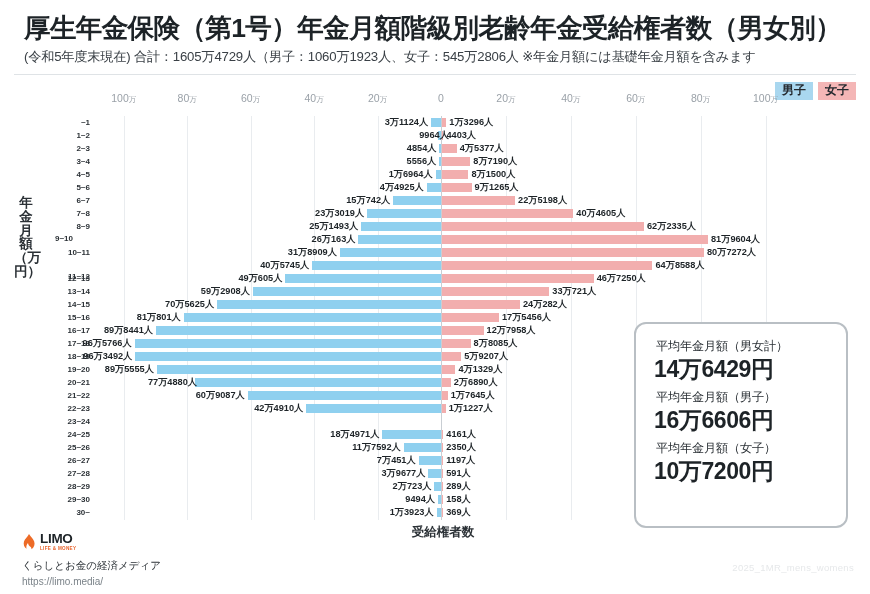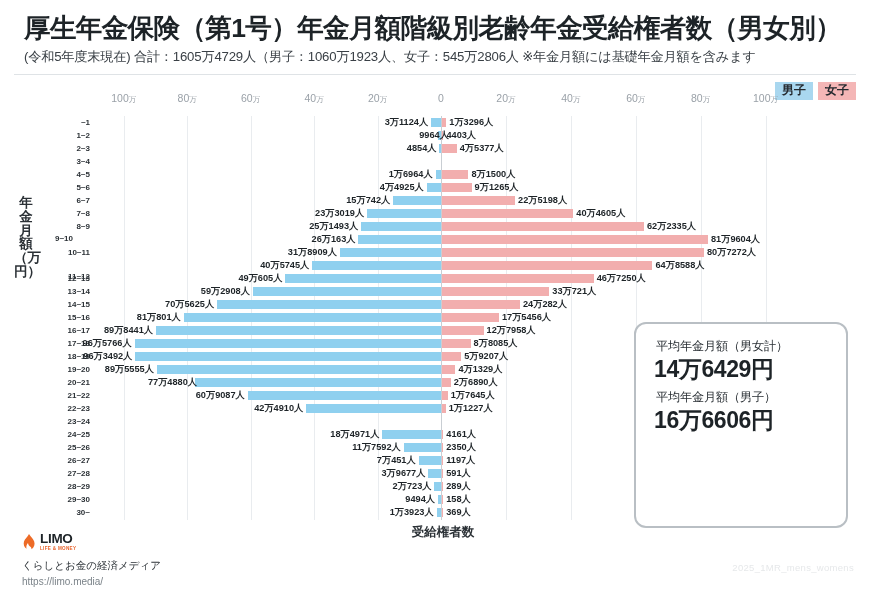--- a/index.html
+++ b/index.html
@@ -208,20 +208,26 @@
             <div class="bar f" style="left: 352px; width: 1.42897px;"></div>
             <div class="vlab m" style="right: 365.161px;">9964人</div>
             <div class="vlab f" style="left: 356.429px;">4403人</div>
           </div>
           <div class="row" style="top: 40px; height: 9px;">
             <div class="bar m" style="left: 349.46px; width: 1.54004px;"></div>
             <div class="bar f" style="left: 352px; width: 14.7269px;"></div>
             <div class="vlab m" style="right: 363.54px;">4854人</div>
             <div class="vlab f" style="left: 369.727px;">4万5377人</div>
           </div>
+          <div class="row" style="top: 53px; height: 9px;">
+            <div class="bar m" style="left: 349.237px; width: 1.76277px;"></div>
+            <div class="bar f" style="left: 352px; width: 28.2971px;"></div>
+            <div class="vlab m" style="right: 363.763px;">5556人</div>
+            <div class="vlab f" style="left: 383.297px;">8万7190人</div>
+          </div>
           <div class="row" style="top: 66px; height: 9px;">
             <div class="bar m" style="left: 345.618px; width: 5.38221px;"></div>
             <div class="bar f" style="left: 352px; width: 26.4505px;"></div>
             <div class="vlab m" style="right: 367.382px;">1万6964人</div>
             <div class="vlab f" style="left: 381.45px;">8万1500人</div>
           </div>
           <div class="row" style="top: 79px; height: 9px;">
             <div class="bar m" style="left: 336.747px; width: 14.2535px;"></div>
             <div class="bar f" style="left: 352px; width: 29.6196px;"></div>
             <div class="vlab m" style="right: 376.253px;">4万4925人</div>
@@ -380,20 +386,24 @@
   </div>
 
   <div class="statbox" id="statbox">
       <div class="stat">
         <div class="stat-l">平均年金月額（男女計）</div>
         <div class="stat-v">14万6429円</div>
       </div>
       <div class="stat">
         <div class="stat-l">平均年金月額（男子）</div>
         <div class="stat-v">16万6606円</div>
+      </div>
+      <div class="stat">
+        <div class="stat-l">平均年金月額（女子）</div>
+        <div class="stat-v">10万7200円</div>
       </div>
     </div>
 
   <div class="footer">
     <div class="logo-row">
       <svg class="logo-mark" viewBox="0 0 14 16">
         <path d="M7 0 C5.2 3.4 3.0 4.6 2.0 7.6 C1.1 10.4 2.2 13.4 4.6 14.8 C3.9 12.6 4.5 10.6 6.0 9.0 C6.2 10.6 6.9 11.6 8.0 12.4 C9.1 13.2 9.6 14.0 9.5 15.2 C12.1 13.6 13.2 10.5 12.2 7.6 C11.3 5.0 9.2 3.2 7 0 Z" fill="#ed6b27"></path>
       </svg>
       <span class="logo-txt">
         <span class="logo-name">LIMO</span>

